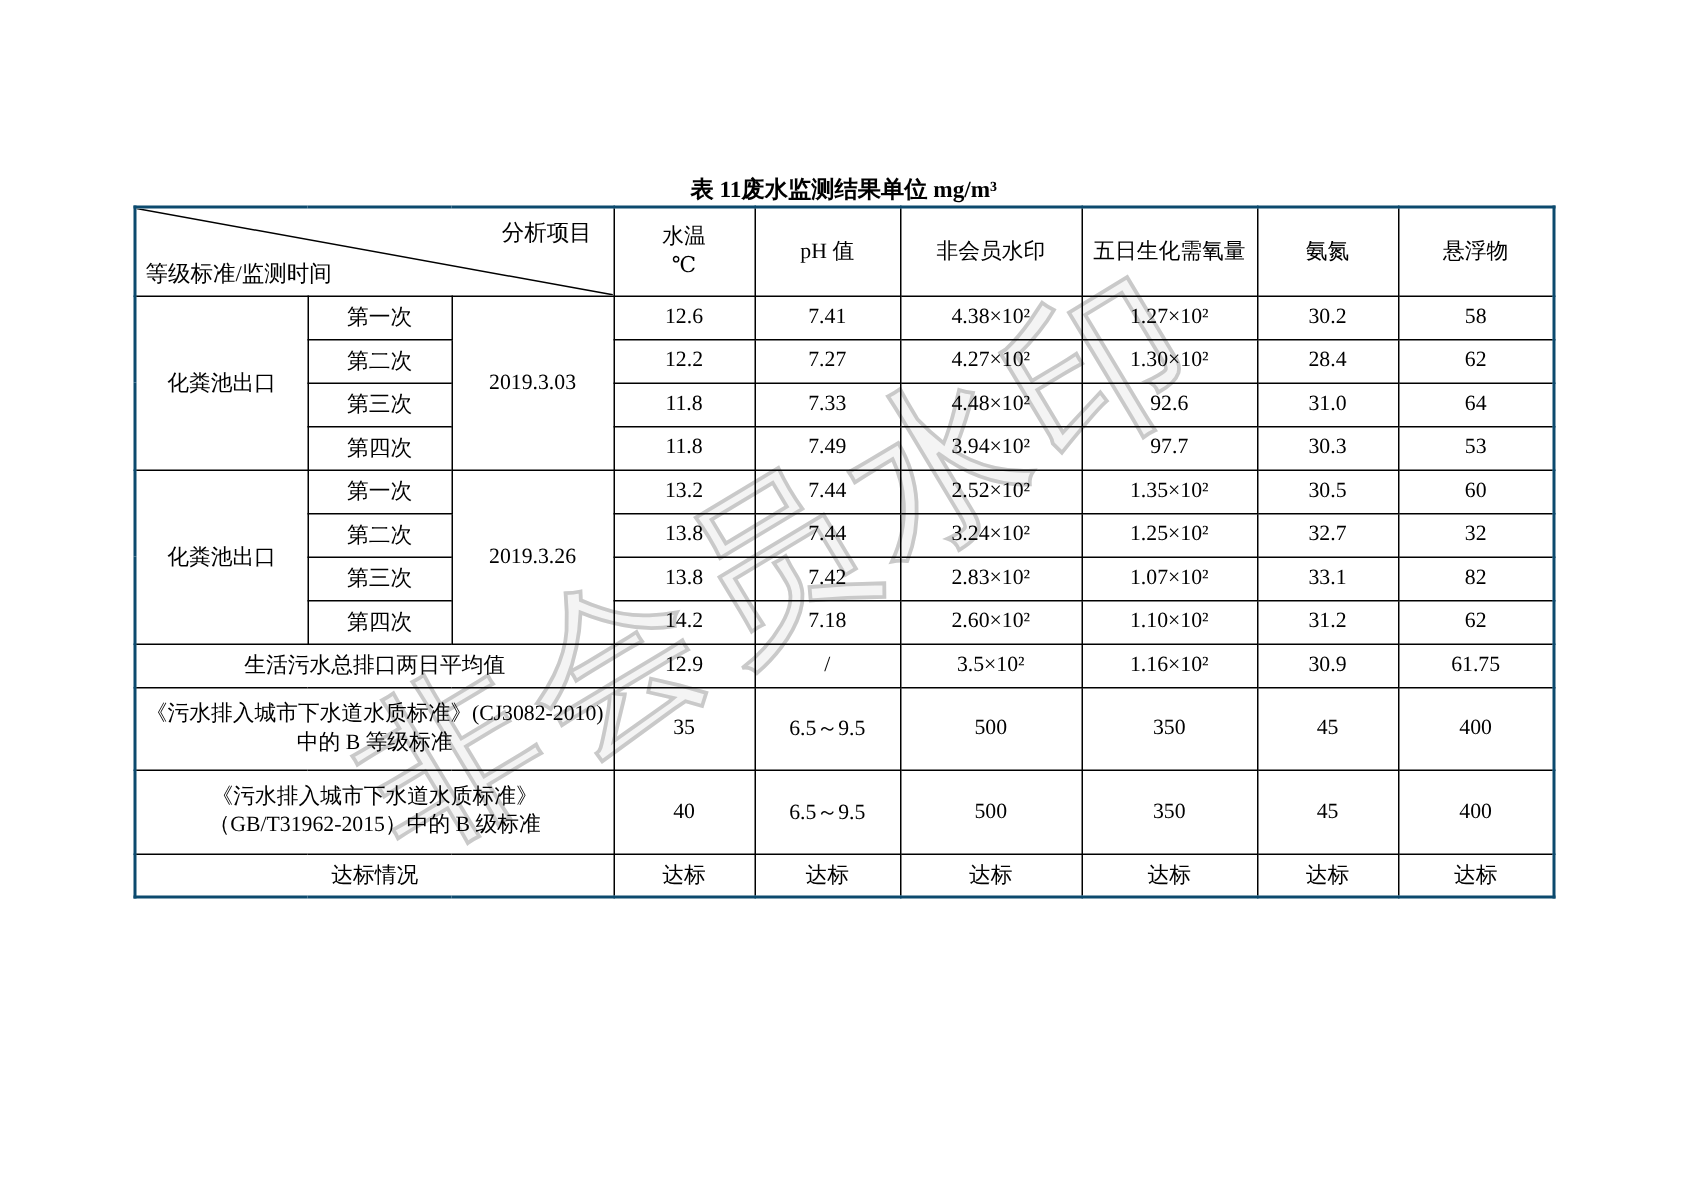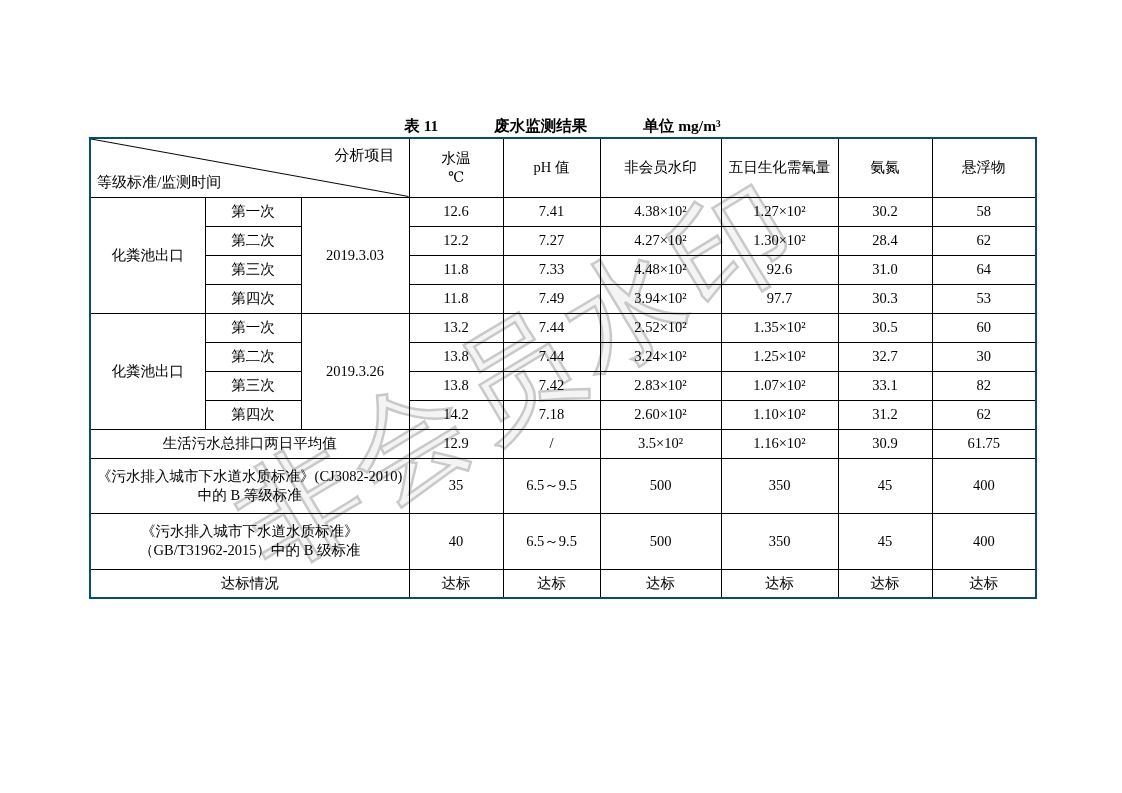--- a/index.html
+++ b/index.html
@@ -14,21 +14,21 @@
     text-align:center; white-space:nowrap;
     font-family:"Liberation Sans","DejaVu Sans",sans-serif;
     font-size:118px; letter-spacing:8px;
     color:#f4f4f4; -webkit-text-stroke:2.5px #c9c9c9;
     transform:rotate(-31deg); transform-origin:50% 50%;
     pointer-events:none;
   }
   
   .title-line {
     position:absolute; left:89px; top:116px; width:947px; z-index:2;
-    display:flex; justify-content:center; gap:56px;
+    display:flex; justify-content:center; 
     font-size:15.5px; font-weight:bold;
   }
   
   table.monitor {
     position:absolute; left:89px; top:137px; width:947px; z-index:1;
     border-collapse:collapse; table-layout:fixed;
     border:2px solid #0c4a6e; background:transparent;
   }
   table.monitor td {
     border:1px solid #000; padding:0 2px;
@@ -146,21 +146,21 @@
       <td>30.5</td>
       <td>60</td>
     </tr>
     <tr class="d">
       <td>第二次</td>
       <td>13.8</td>
       <td>7.44</td>
       <td>3.24×10²</td>
       <td>1.25×10²</td>
       <td>32.7</td>
-      <td>30</td>
+      <td>32</td>
     </tr>
     <tr class="d">
       <td>第三次</td>
       <td>13.8</td>
       <td>7.42</td>
       <td>2.83×10²</td>
       <td>1.07×10²</td>
       <td>33.1</td>
       <td>82</td>
     </tr>

